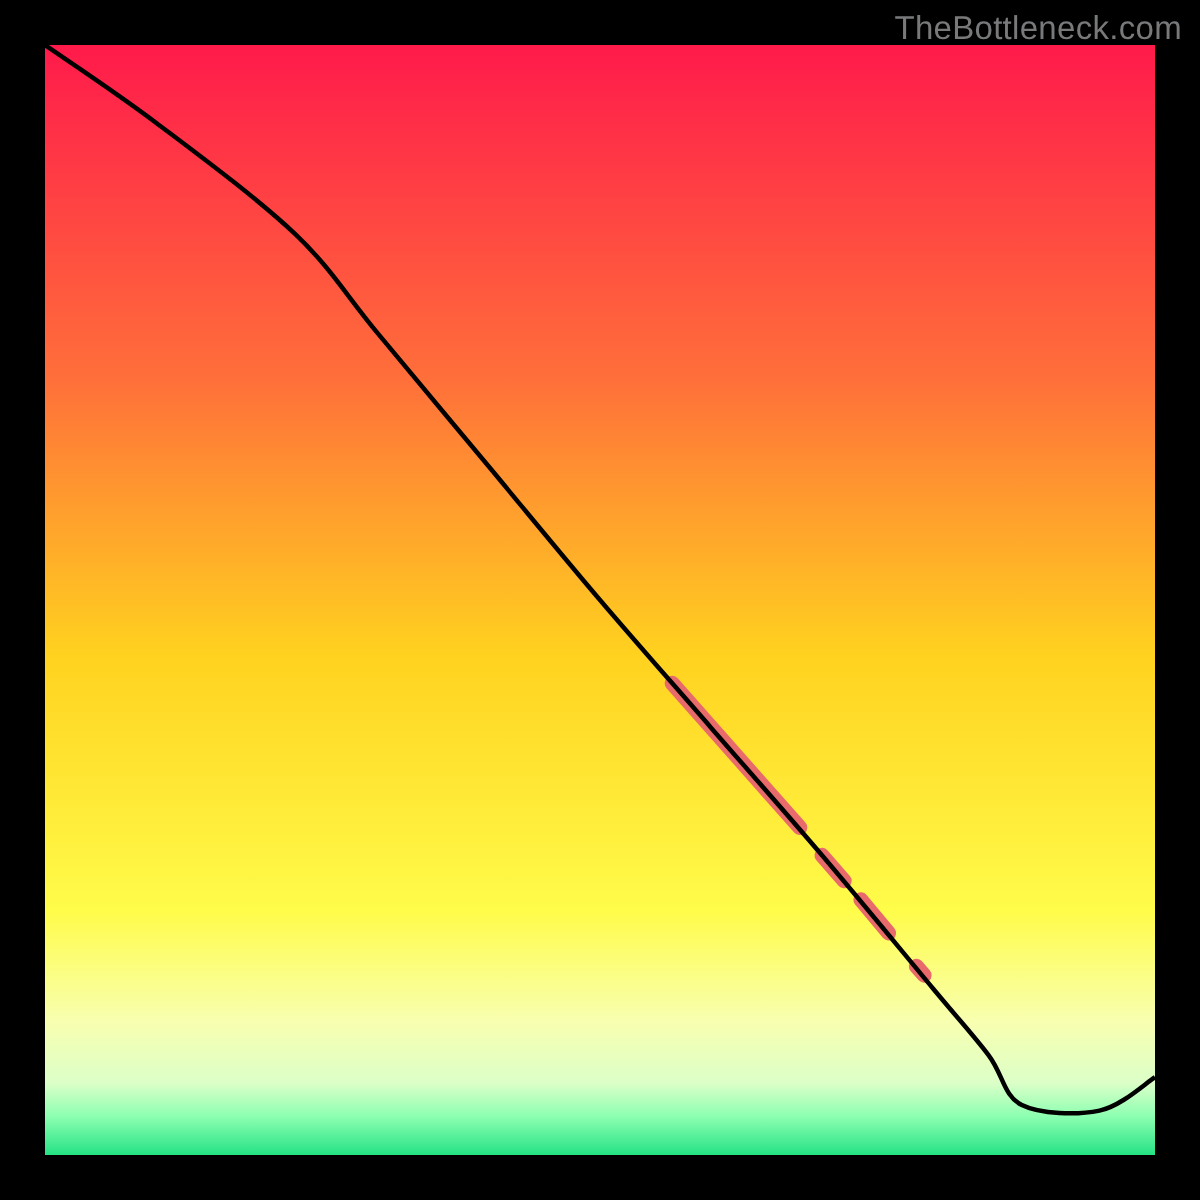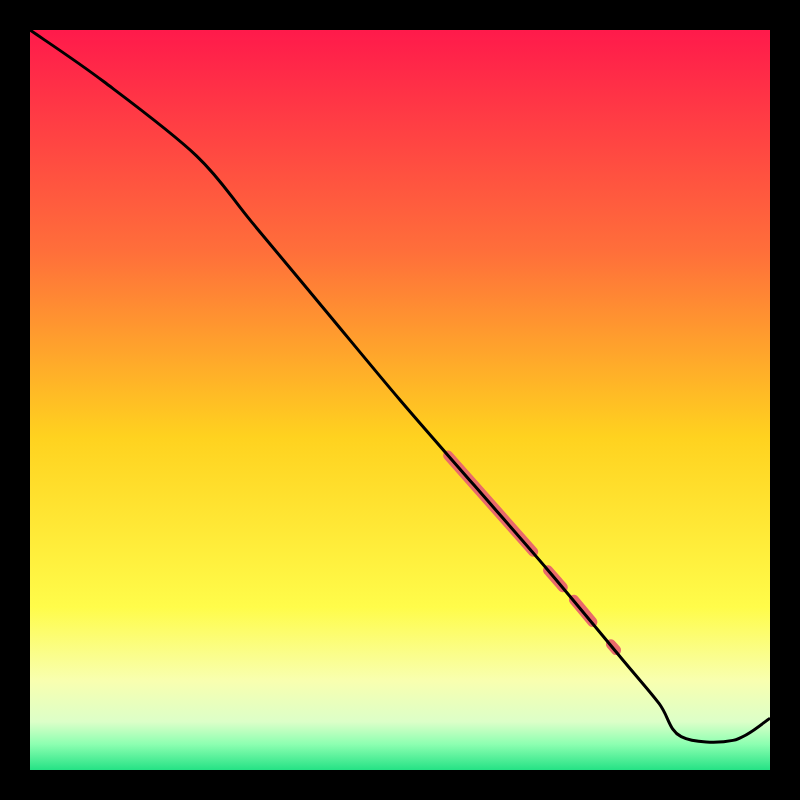--- a/index.html
+++ b/index.html
@@ -49,13 +49,14 @@
       <rect id="bg-rect" x="0" y="0" width="740" height="740" fill="url(#bg-grad)"></rect>
       <g id="highlight-layer">
           <line x1="418.10" y1="425.50" x2="503.20" y2="521.70" stroke="#e96a6a" stroke-width="10" stroke-linecap="round"></line>
           <line x1="518.00" y1="540.20" x2="532.80" y2="557.22" stroke="#e96a6a" stroke-width="10" stroke-linecap="round"></line>
           <line x1="543.90" y1="569.80" x2="562.40" y2="592.00" stroke="#e96a6a" stroke-width="10" stroke-linecap="round"></line>
           <line x1="580.90" y1="614.20" x2="586.08" y2="620.12" stroke="#e96a6a" stroke-width="10" stroke-linecap="round"></line>
         </g>
       <path id="curve-path" fill="none" stroke="#000000" stroke-width="3" d="M 0.00 0.00 C 12.33 8.63, 46.25 30.83, 74.00 51.80 C 101.75 72.77, 141.83 102.37, 166.50 125.80 C 191.17 149.23, 200.42 166.50, 222.00 192.40 C 243.58 218.30, 271.33 251.60, 296.00 281.20 C 320.67 310.80, 345.33 341.02, 370.00 370.00 C 394.67 398.98, 419.33 426.73, 444.00 455.10 C 468.67 483.47, 493.33 511.22, 518.00 540.20 C 542.67 569.18, 573.50 606.80, 592.00 629.00 C 610.50 651.20, 619.13 660.45, 629.00 673.40 C 638.87 686.35, 638.87 700.53, 651.20 706.70 C 663.53 712.87, 688.20 713.48, 703.00 710.40 C 717.80 707.32, 733.83 691.90, 740.00 688.20"></path>
     </svg>
   </div>
+  <div class="watermark">TheBottleneck.com</div>
 </div>
 
 </body></html>

